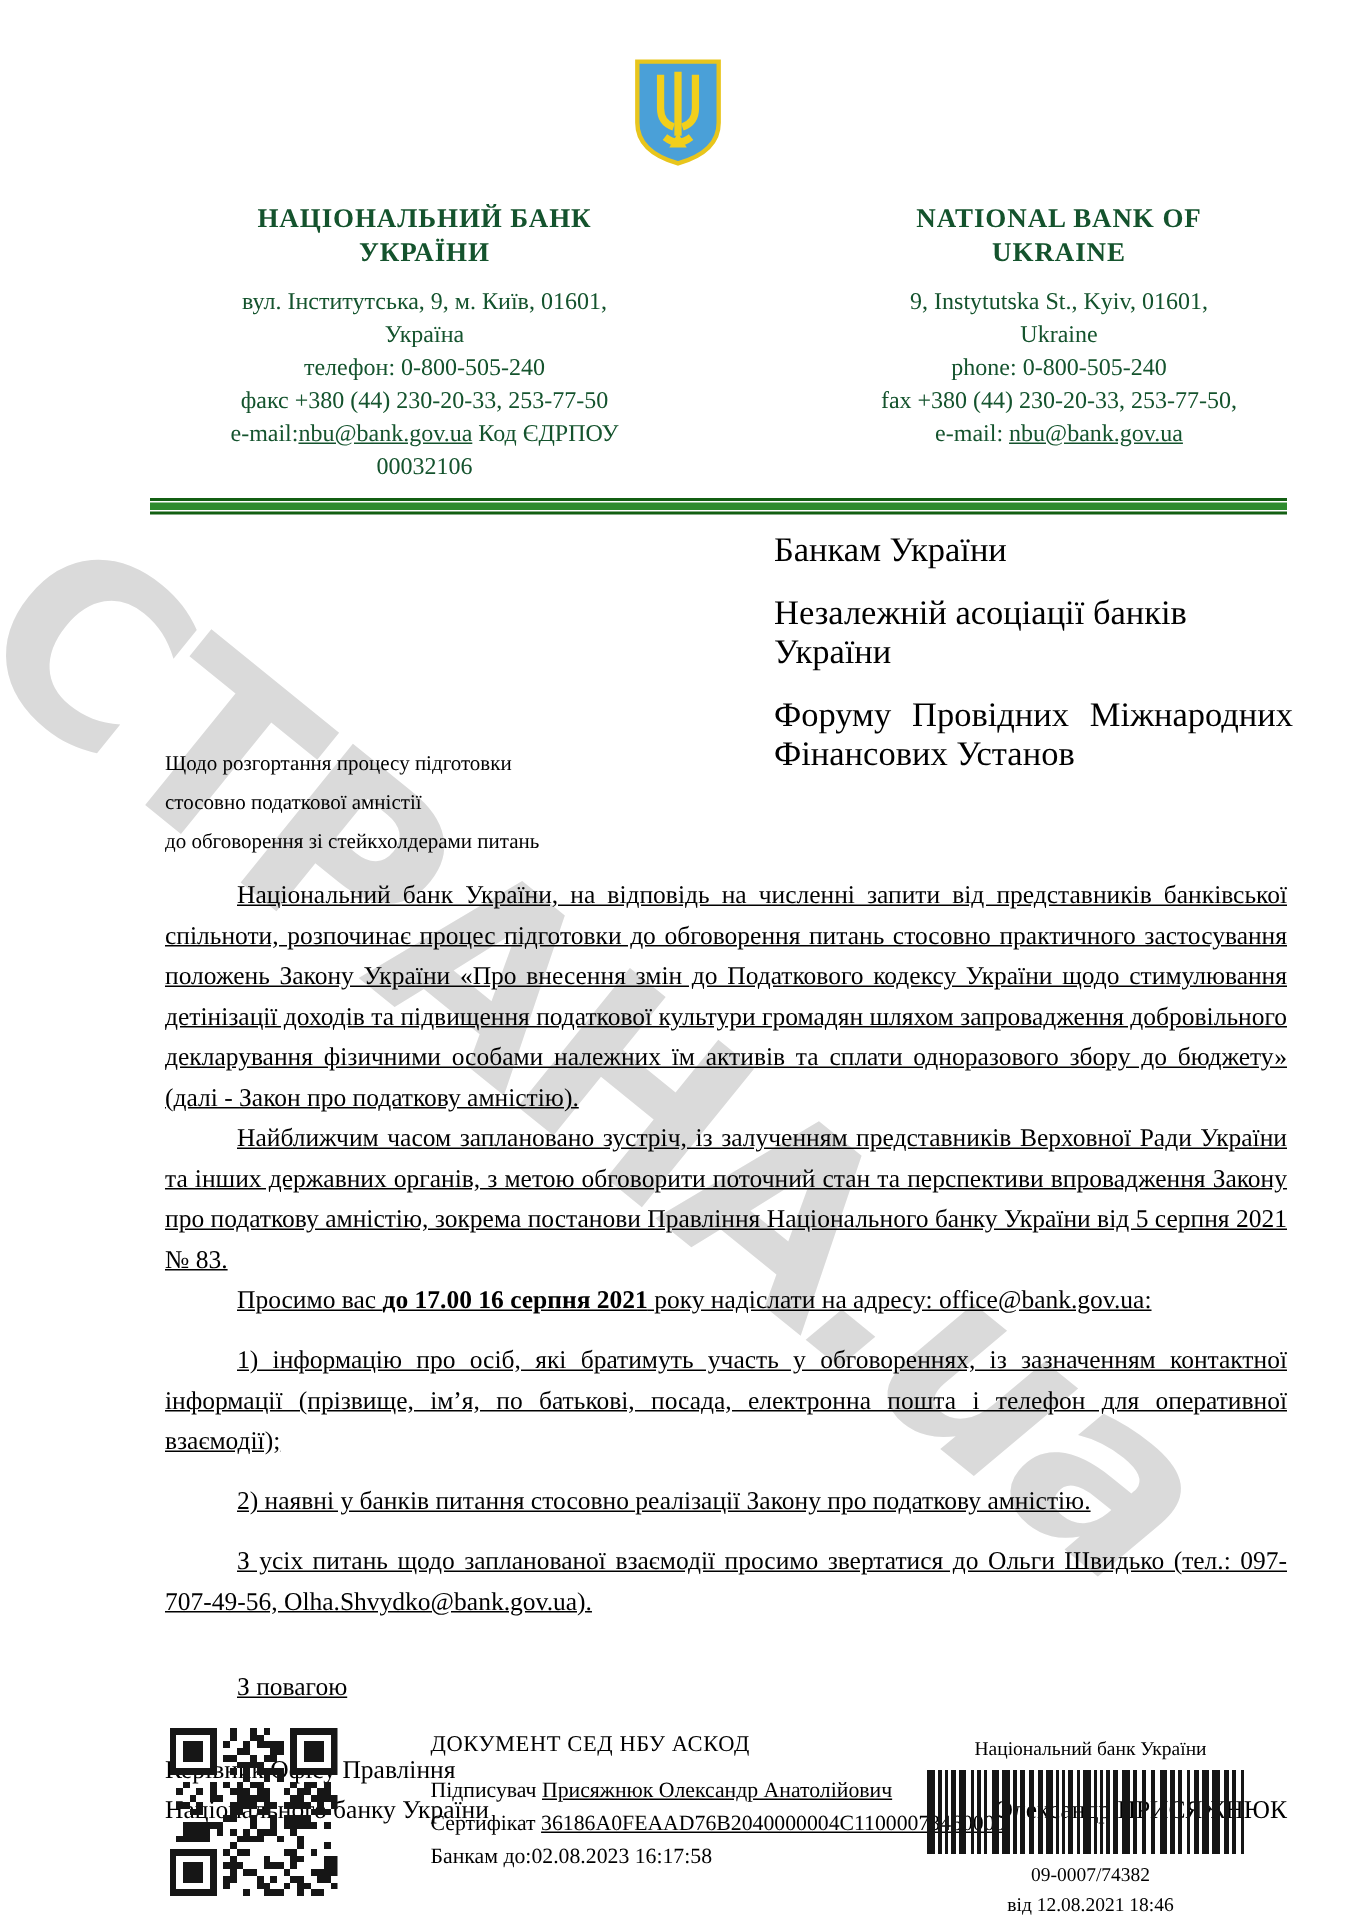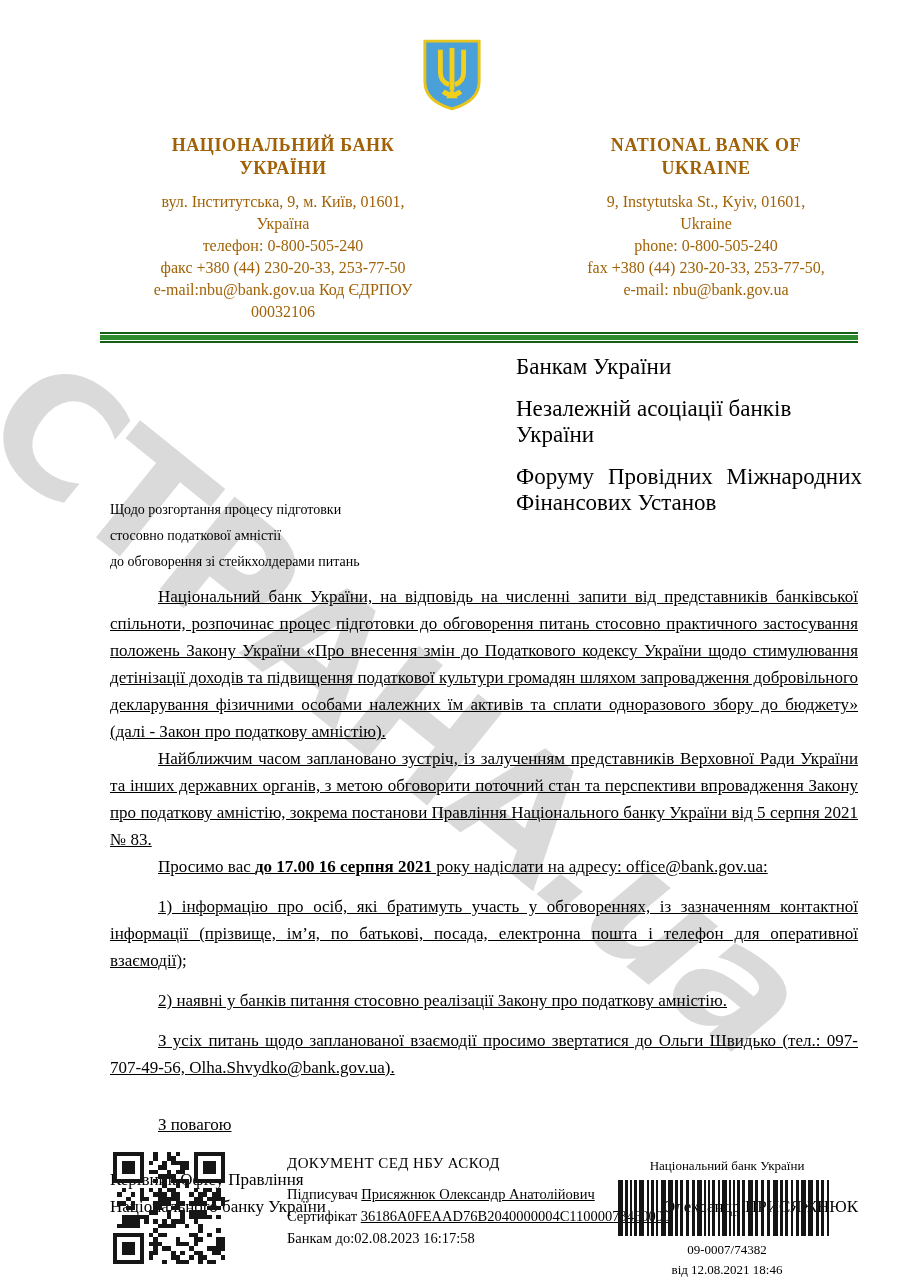--- a/index.html
+++ b/index.html
@@ -8,25 +8,25 @@
   
   .watermark{position:absolute;left:70px;top:322px;z-index:0;
              transform:rotate(39deg);transform-origin:0 0;
              font-family:"DejaVu Sans", sans-serif;font-weight:bold;
              font-size:163px;letter-spacing:-4px;color:#dadada;white-space:nowrap;
              user-select:none;}
   .watermark .wm2{font-style:italic;}
   .layer{position:relative;z-index:1;}
   
   .coat{position:absolute;left:452px;top:38px;transform:translateX(-50%);}
-  .hcol{position:absolute;top:134px;text-align:center;color:#a16207;font-size:16px;line-height:22px;}
+  .hcol{position:absolute;top:134px;text-align:center;color:#14532d;font-size:16px;line-height:22px;}
   .hcol.left{left:118px;width:330px;}
   .hcol.right{left:548px;width:316px;}
   .htitle{font-weight:bold;font-size:18px;line-height:23px;letter-spacing:0.6px;margin-bottom:11px;}
-  .hlink{}
+  .hlink{text-decoration:underline;}
   
   .rule{position:absolute;top:332px;left:100px;width:758px;}
   .rule .r1{height:2px;background:#135f13;}
   .rule .r2{height:5px;background:#2e8b2e;margin-top:1px;}
   .rule .r3{height:2px;background:#135f13;margin-top:1px;}
   
   .recipients{position:absolute;top:354px;left:516px;width:346px;font-size:23px;line-height:26px;}
   .recipients .rcpt{margin:0 0 16px 0;}
   .rcpt-justify{text-align:justify;text-align-last:justify;margin-top:16px;}
   .subject{position:absolute;top:497px;left:110px;width:370px;font-size:14px;line-height:26px;}

